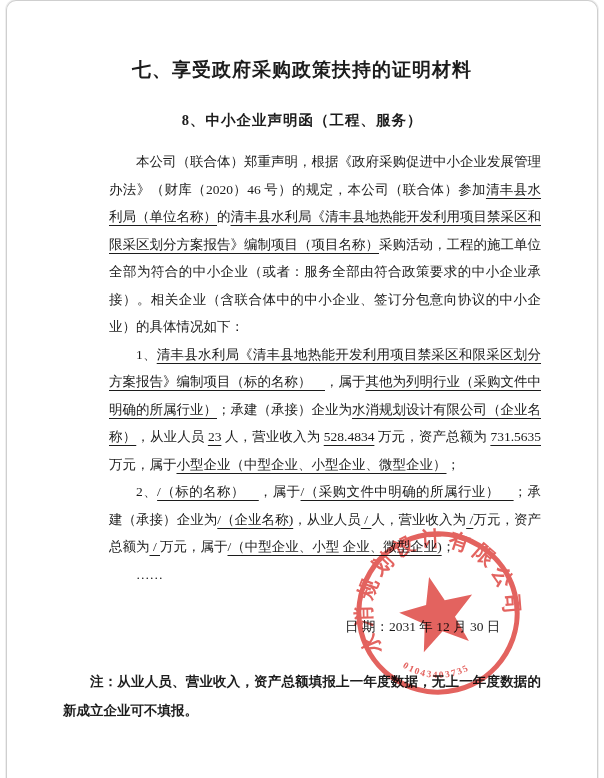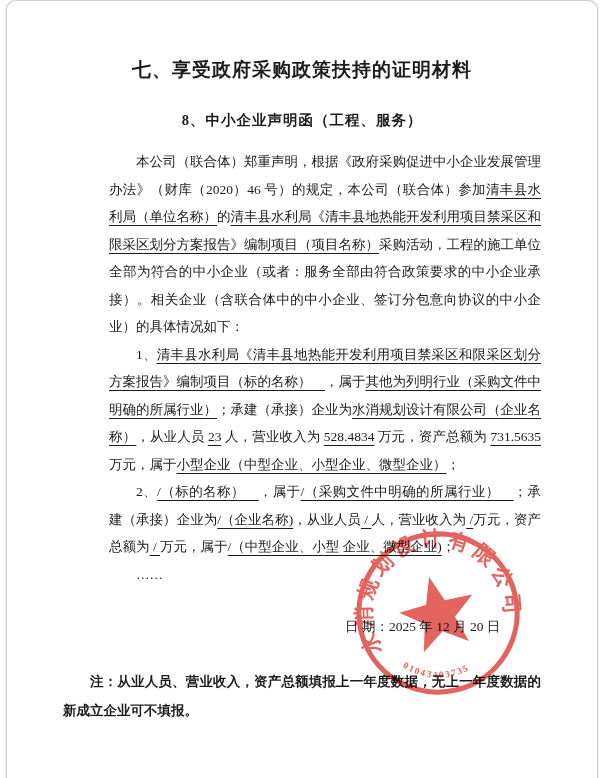--- a/index.html
+++ b/index.html
@@ -92,21 +92,21 @@
   <div class="doc-subtitle">8、中小企业声明函（工程、服务）</div>
 
   <div class="paras">
       <p class="para"><span>本公司（联合体）郑重声明，根据《政府采购促进中小企业发展管理办法》（财库（2020）46 号）的规定，本公司（联合体）参加</span><span class="u">清丰县水利局（单位名称）</span><span>的</span><span class="u">清丰县水利局《清丰县地热能开发利用项目禁采区和限采区划分方案报告》编制项目（项目名称）</span><span>采购活动，工程的施工单位全部为符合的中小企业（或者：服务全部由符合政策要求的中小企业承接）。相关企业（含联合体中的中小企业、签订分包意向协议的中小企业）的具体情况如下：</span></p>
       <p class="para"><span>1、</span><span class="u">清丰县水利局《清丰县地热能开发利用项目禁采区和限采区划分方案报告》编制项目（标的名称）　</span><span>，属于</span><span class="u">其他为列明行业（采购文件中明确的所属行业）</span><span>；承建（承接）企业为</span><span class="u">水消规划设计有限公司（企业名称）</span><span>，从业人员 </span><span class="u">23</span><span> 人，营业收入为 </span><span class="u">528.4834</span><span> 万元，资产总额为 </span><span class="u">731.5635</span><span> 万元，属于</span><span class="u">小型企业（中型企业、小型企业、微型企业）</span><span>；</span></p>
       <p class="para"><span>2、</span><span class="u">/（标的名称）　</span><span>，属于</span><span class="u">/（采购文件中明确的所属行业）　</span><span>；承建（承接）企业为</span><span class="u">/（企</span><span class="u">业名称)</span><span>，从业人员</span><span class="u"> / </span><span>人，营业收入为</span><span class="u"> /</span><span>万元，资产总额为</span><span class="u"> / </span><span>万元，属于</span><span class="u">/（中型企业、小型 企业、微型企业)</span><span>；</span></p>
       <p class="para"><span>……</span></p>
     </div>
 
   <div class="signature">
-    <div class="sig-line sig-date"><span>日  期：</span><span>2025 年 12 月 20 日</span></div>
+    <div class="sig-line sig-date"><span>日  期：</span><span>2031 年 12 月 30 日</span></div>
   </div>
 
   <div class="note">注：从业人员、营业收入，资产总额填报上一年度数据，无上一年度数据的新成立企业可不填报。</div>
 
 </div>
 
 <div class="seal">
   <svg viewBox="0 0 200 200">
     <circle cx="100" cy="100" r="92" fill="none" stroke="#dd403c" stroke-width="6"></circle>
     <path id="sealArcTop" d="M 30,134 A 78,78 0 1 1 170,134" fill="none"></path>

